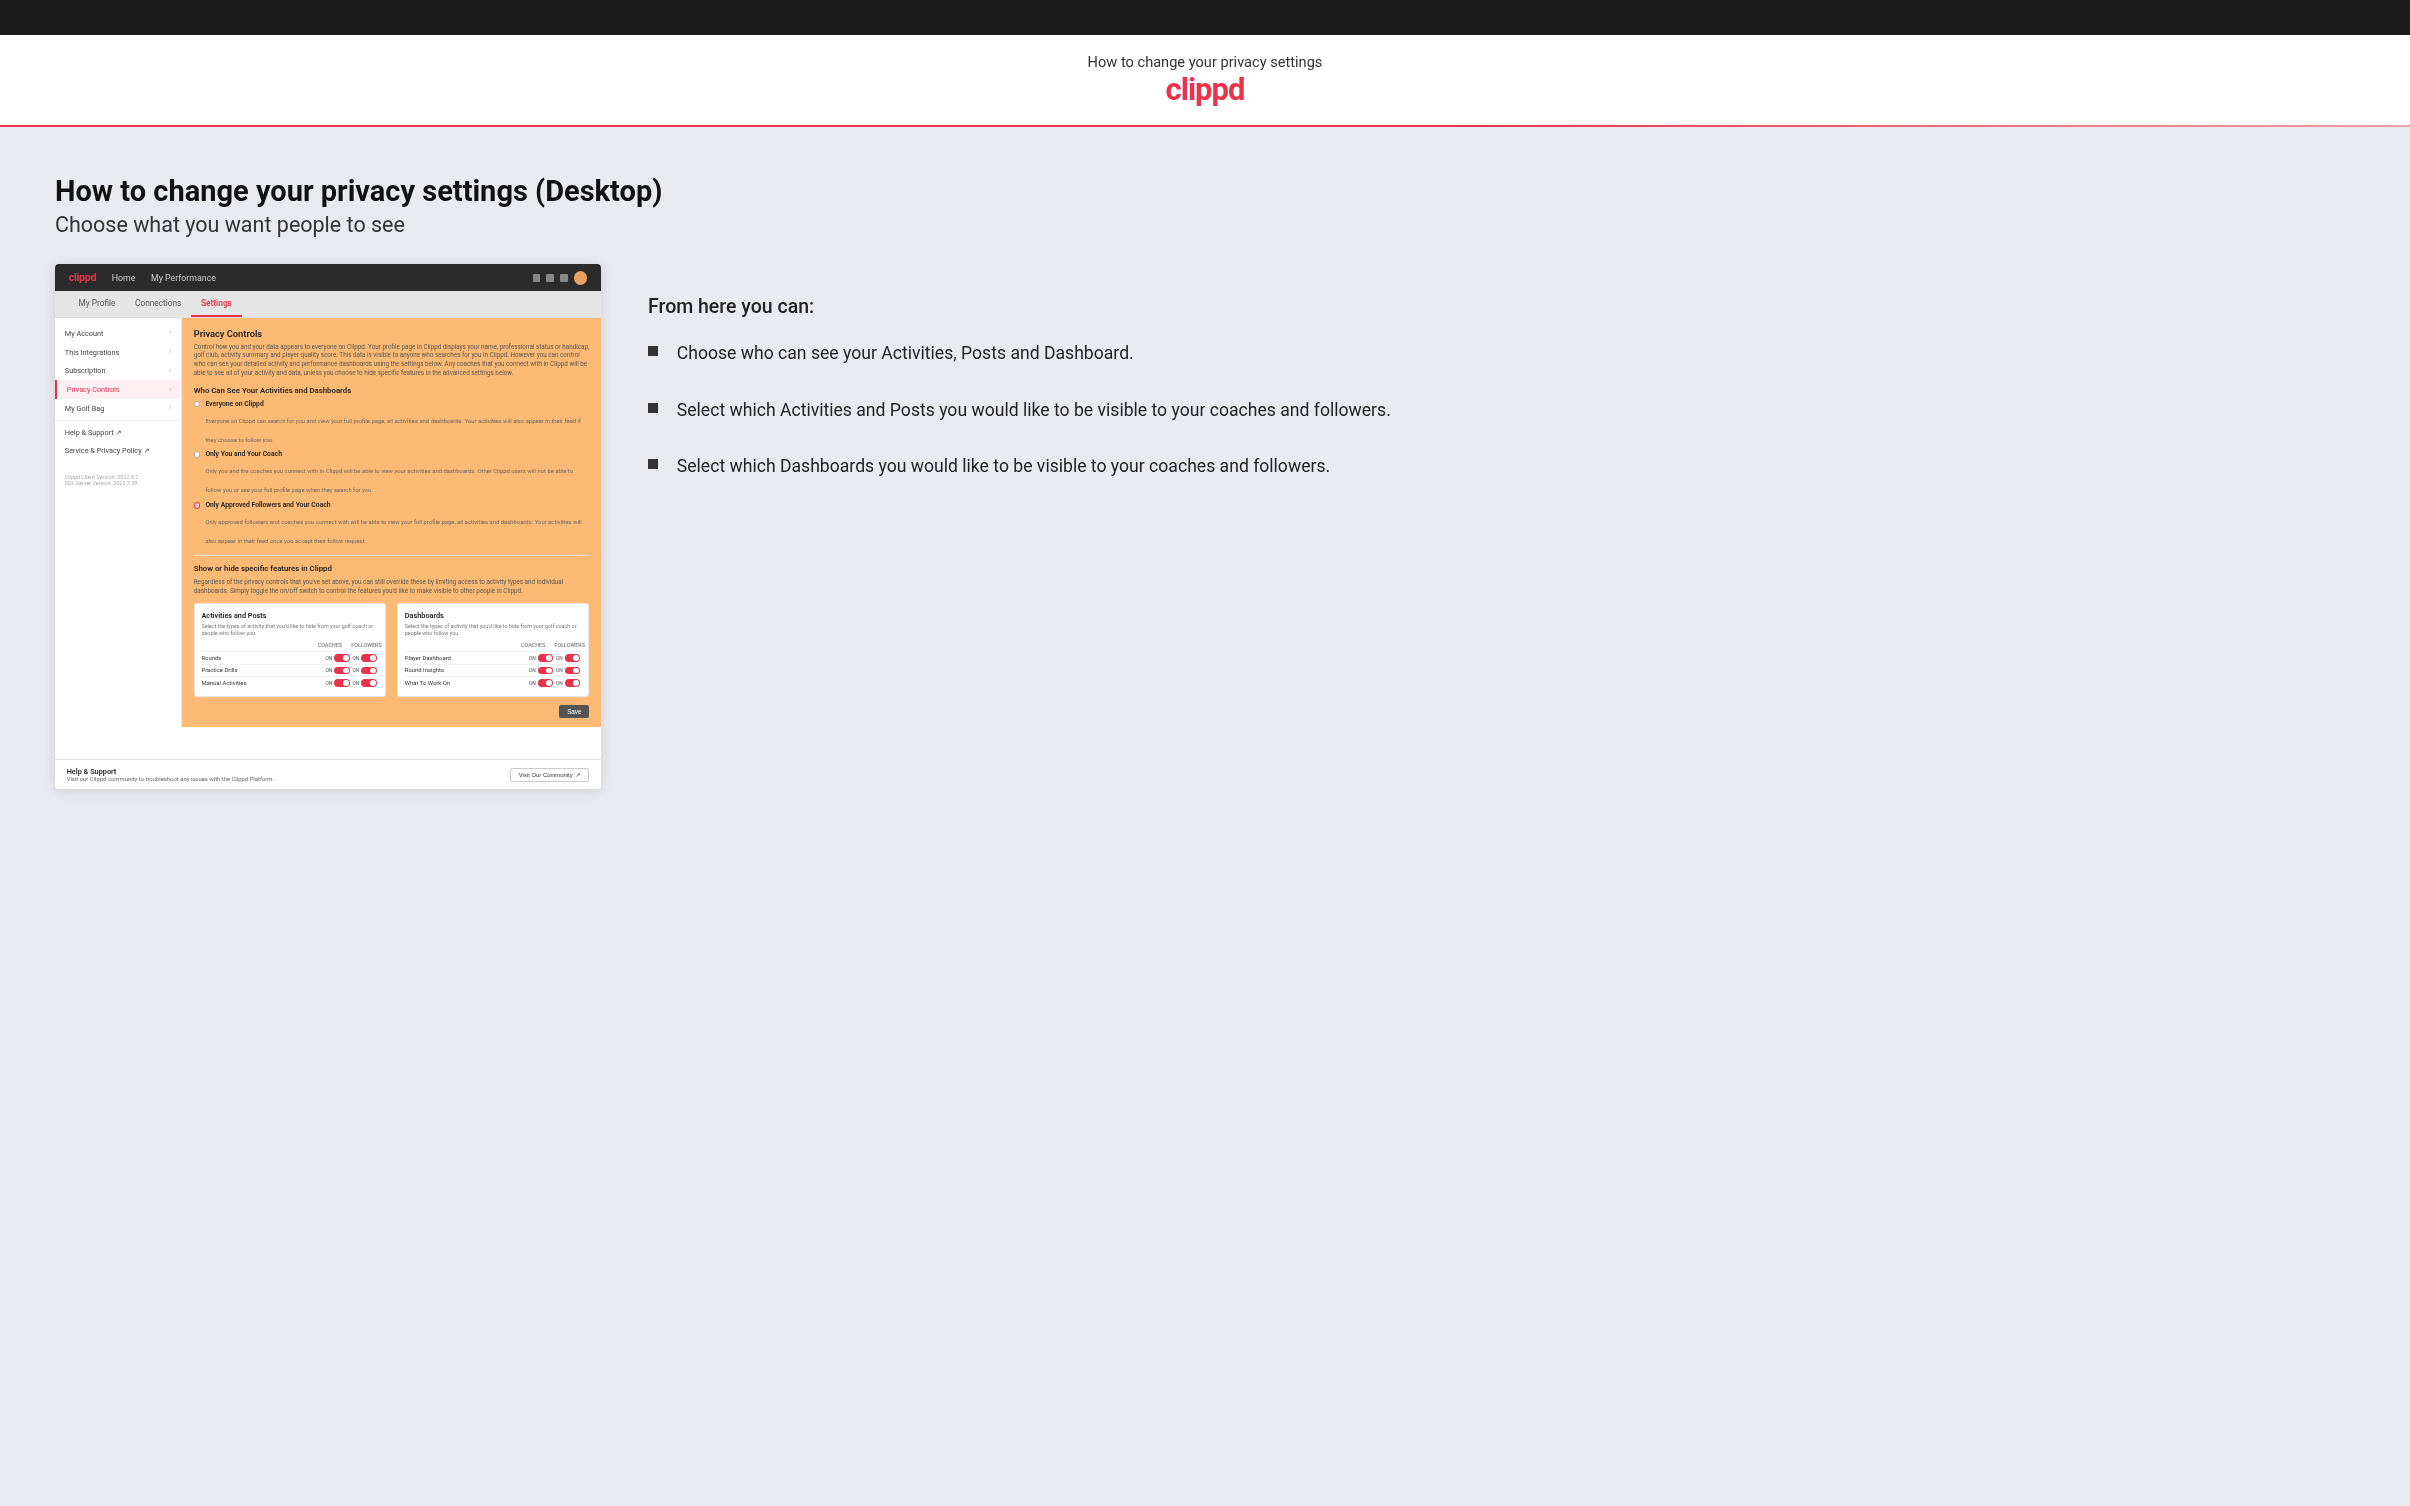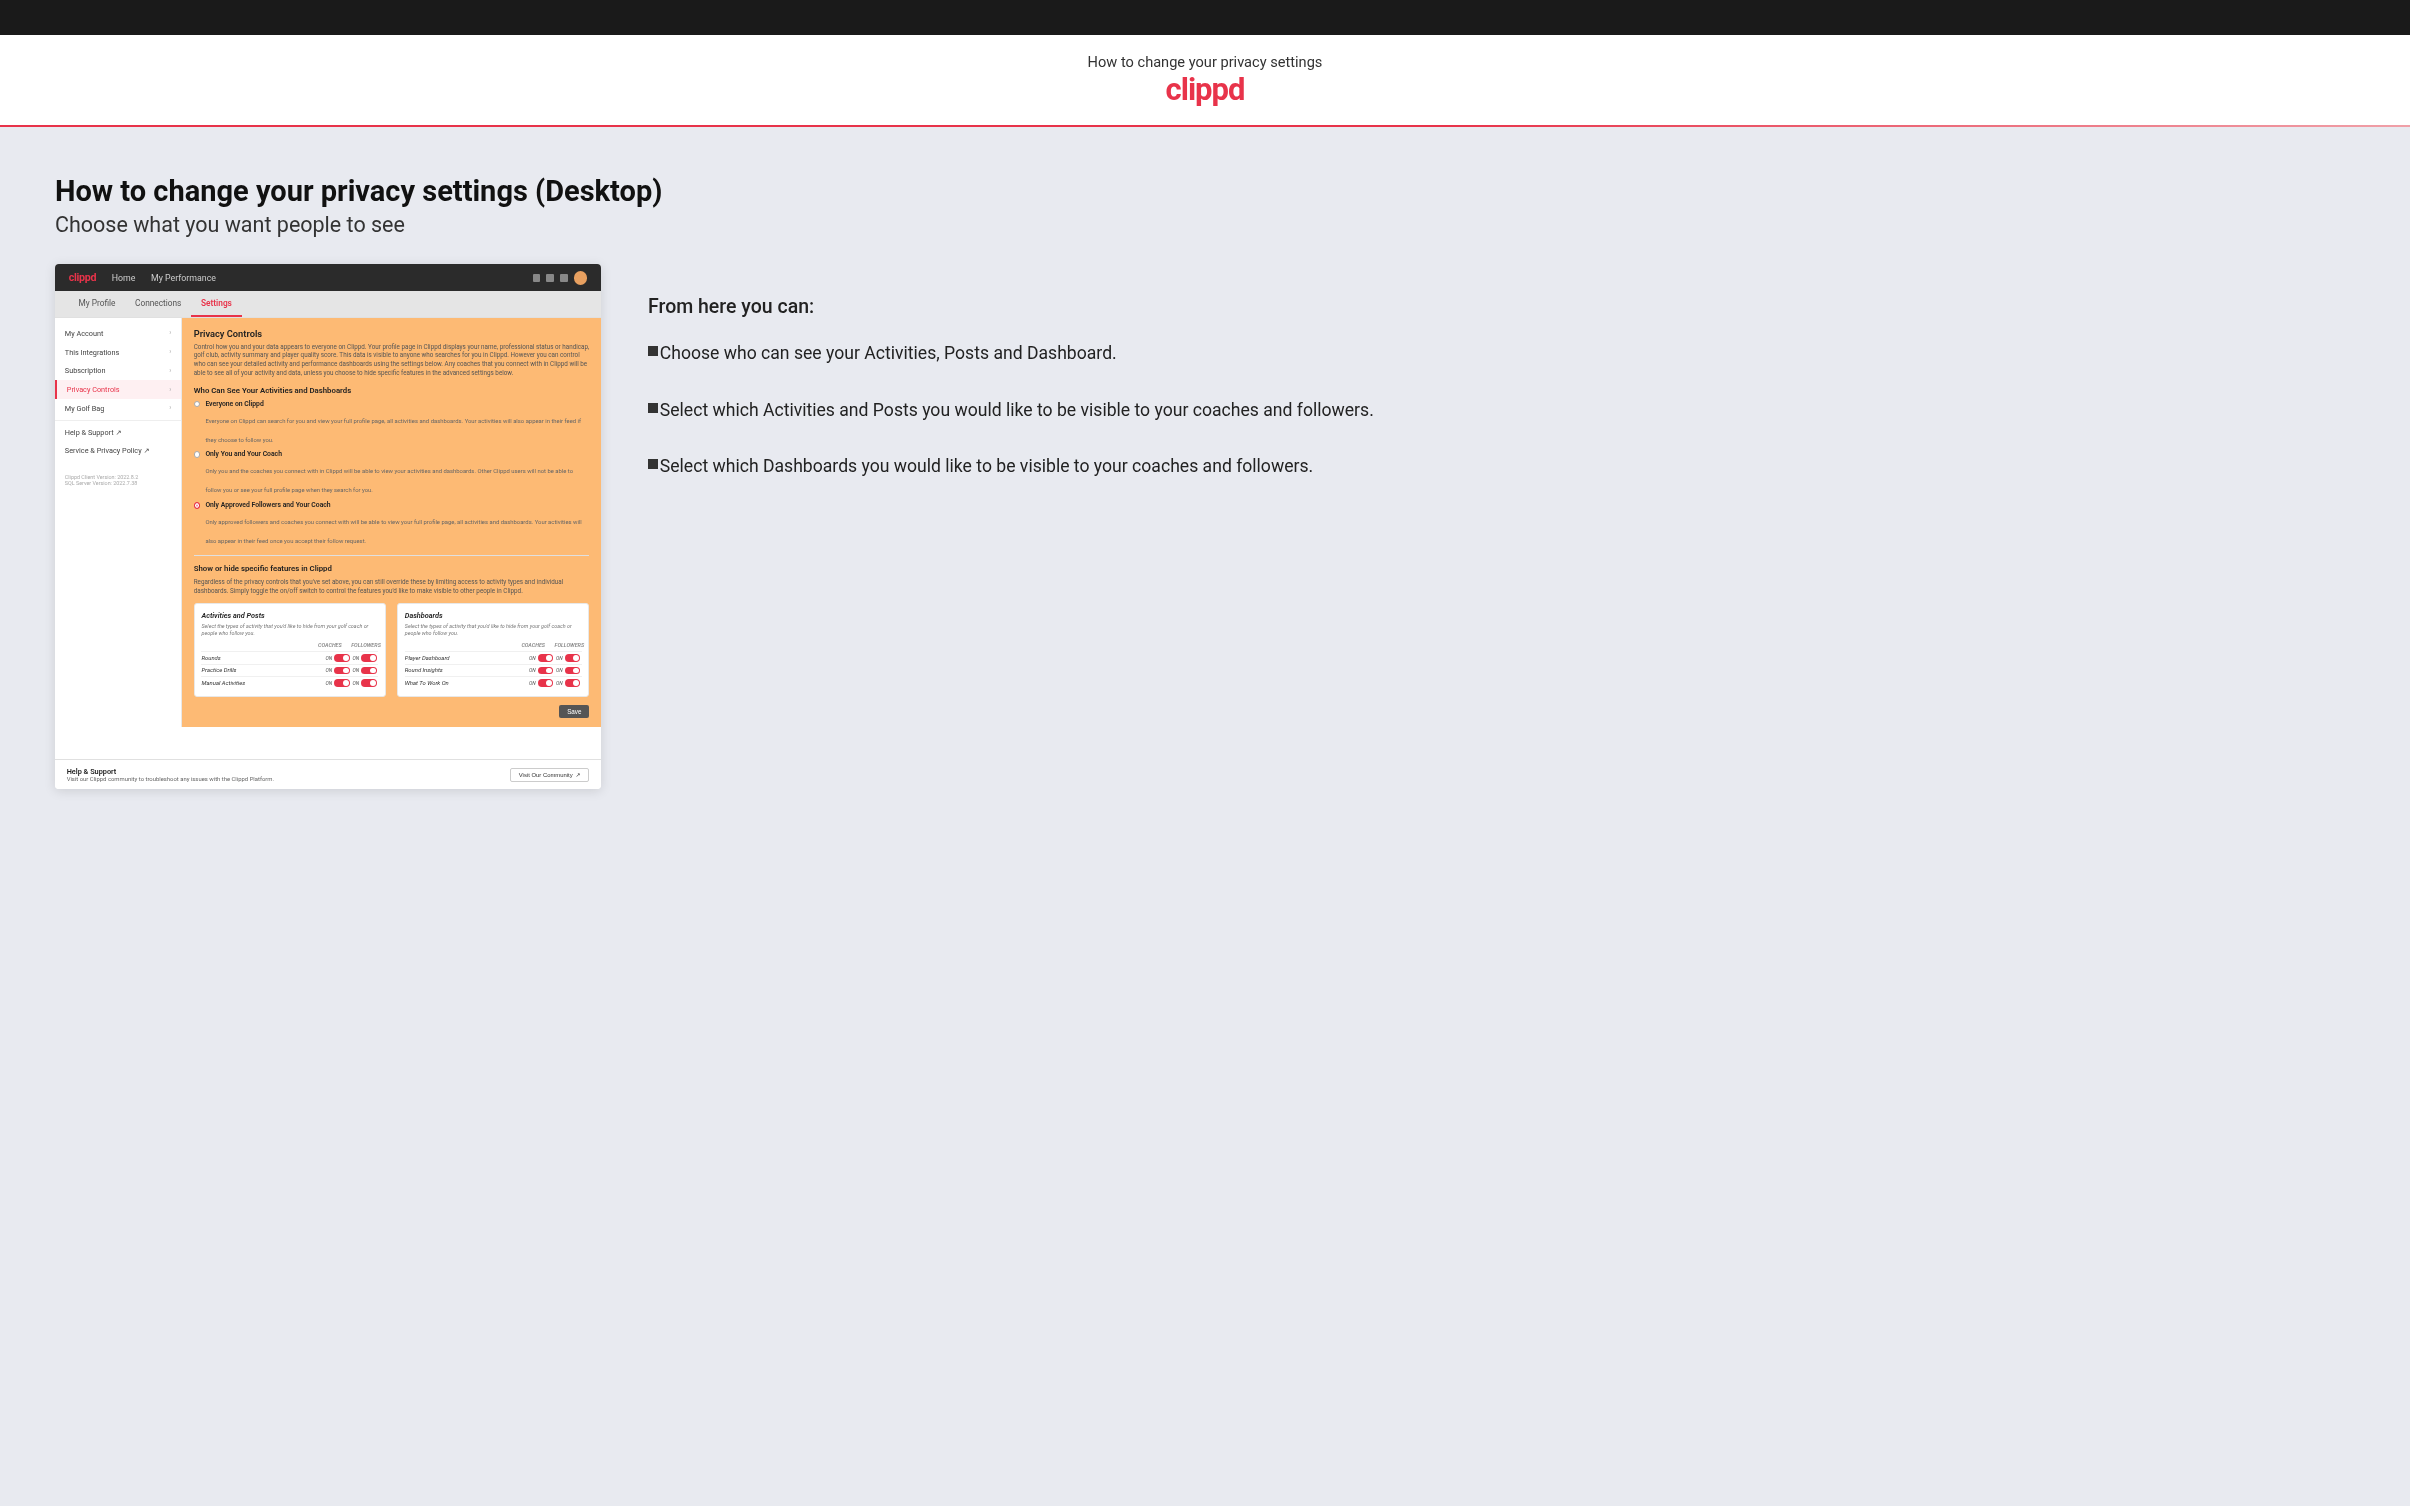--- a/index.html
+++ b/index.html
@@ -233,21 +233,20 @@
     }
     .mockup-divider {
       height: 1px;
       background: #e0e0e0;
       margin: 7.8px 0;
     }
     
     .mockup-toggle-panels {
       display: flex;
       gap: 11px;
-      font-style: italic;
     }
     .mockup-toggle-panel {
       flex: 1;
       background: #fff;
       border-radius: 2.9px;
       padding: 6.8px;
       border: 1px solid #e8e8e8;
     }
     .mockup-toggle-panel-title {
       font-size: 7.3px;
@@ -372,21 +371,21 @@
     .bullet-list {
       list-style: none;
       padding: 0;
       display: flex;
       flex-direction: column;
       gap: 31px;
     }
     .bullet-item {
       display: flex;
       align-items: flex-start;
-      gap: 2px;
+      gap: 19px;
     }
     .bullet-square {
       width: 9.8px;
       height: 9.8px;
       background: #333;
       flex-shrink: 0;
       margin-top: 4.9px;
     }
     .bullet-text {
       font-size: 17.6px;

